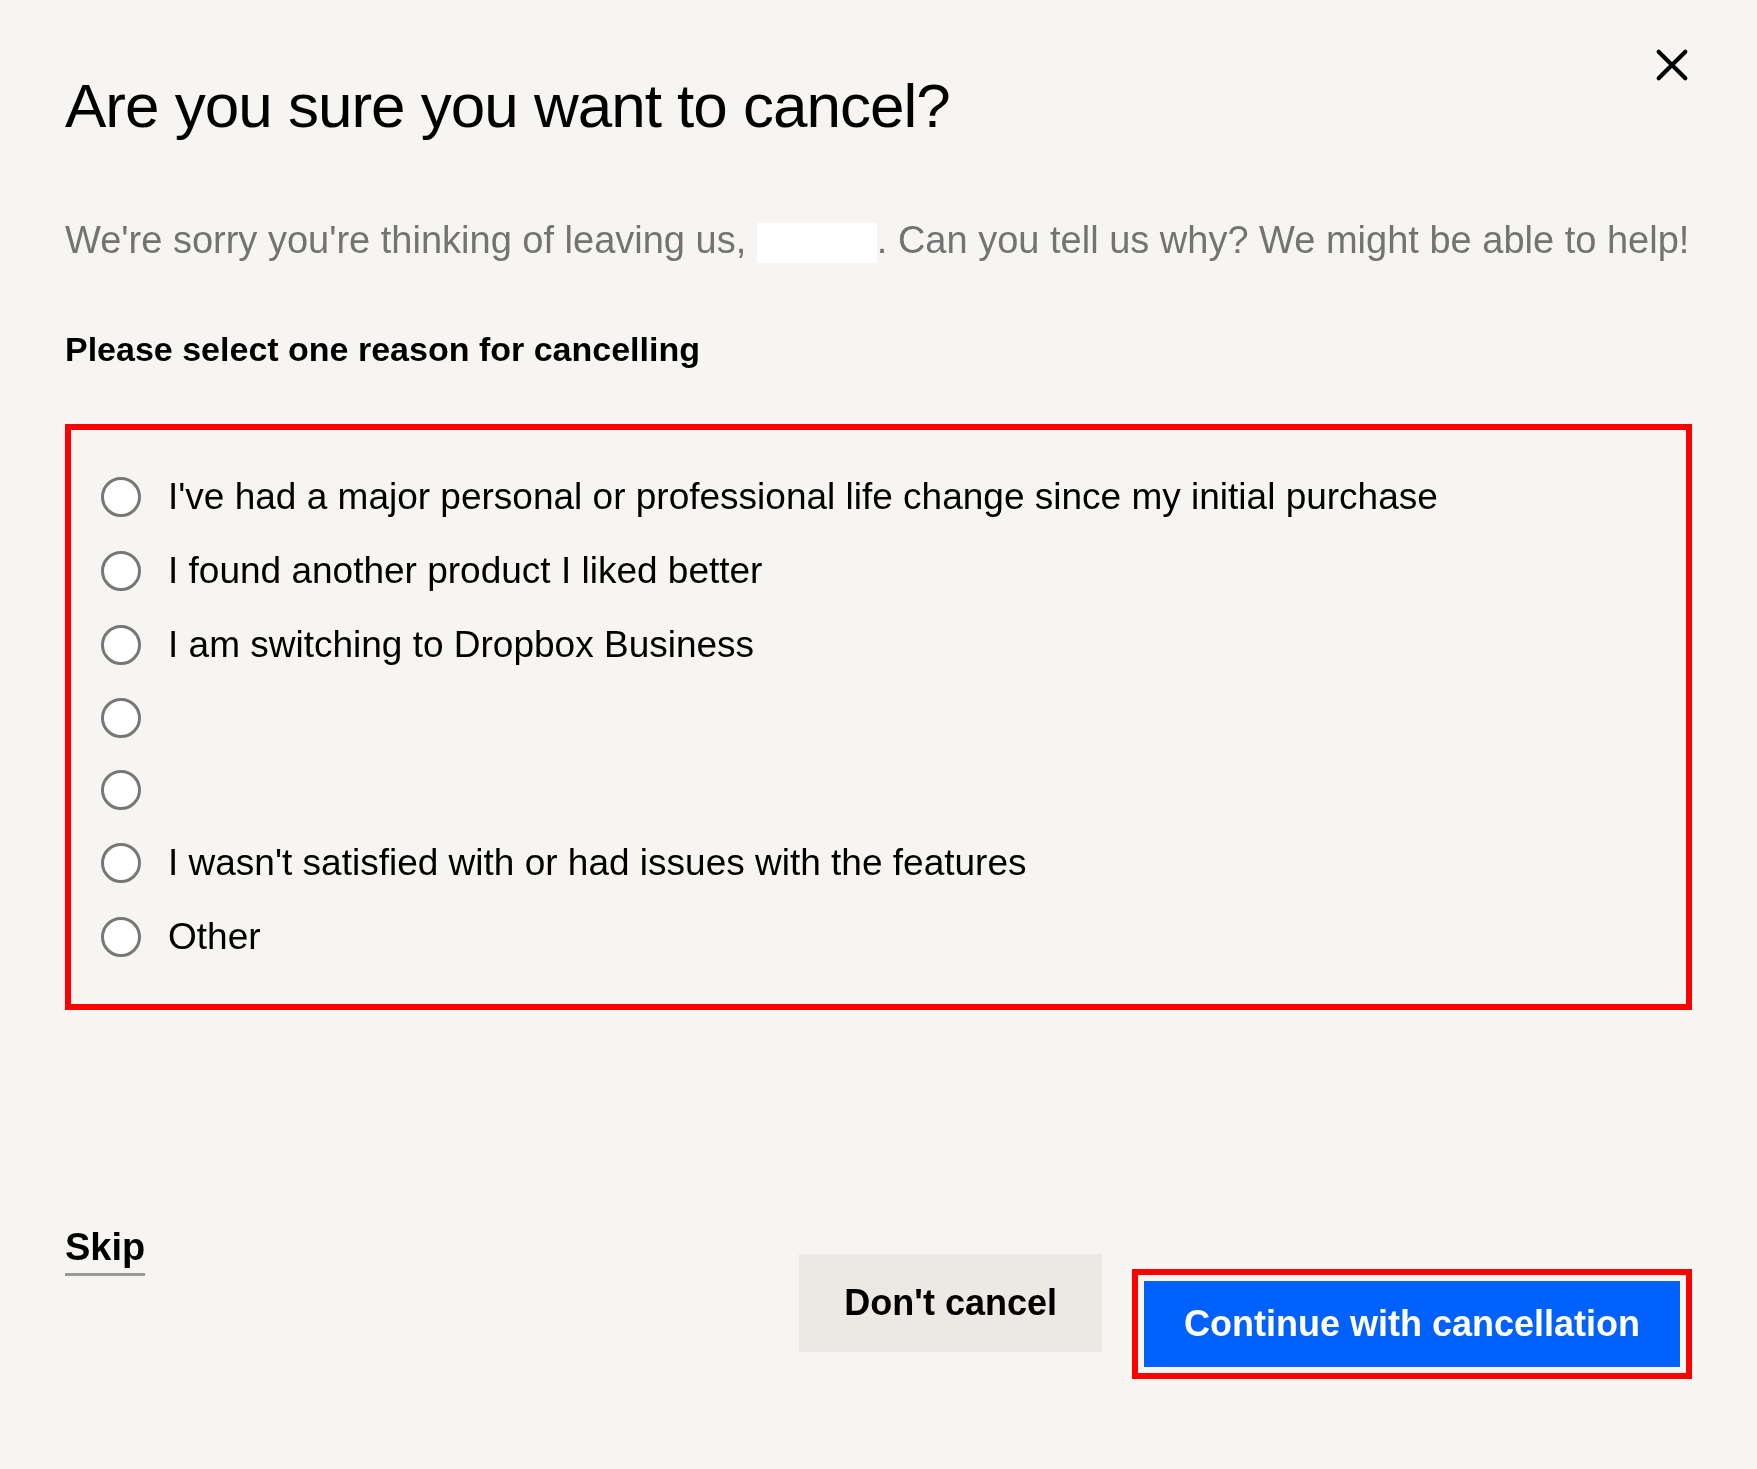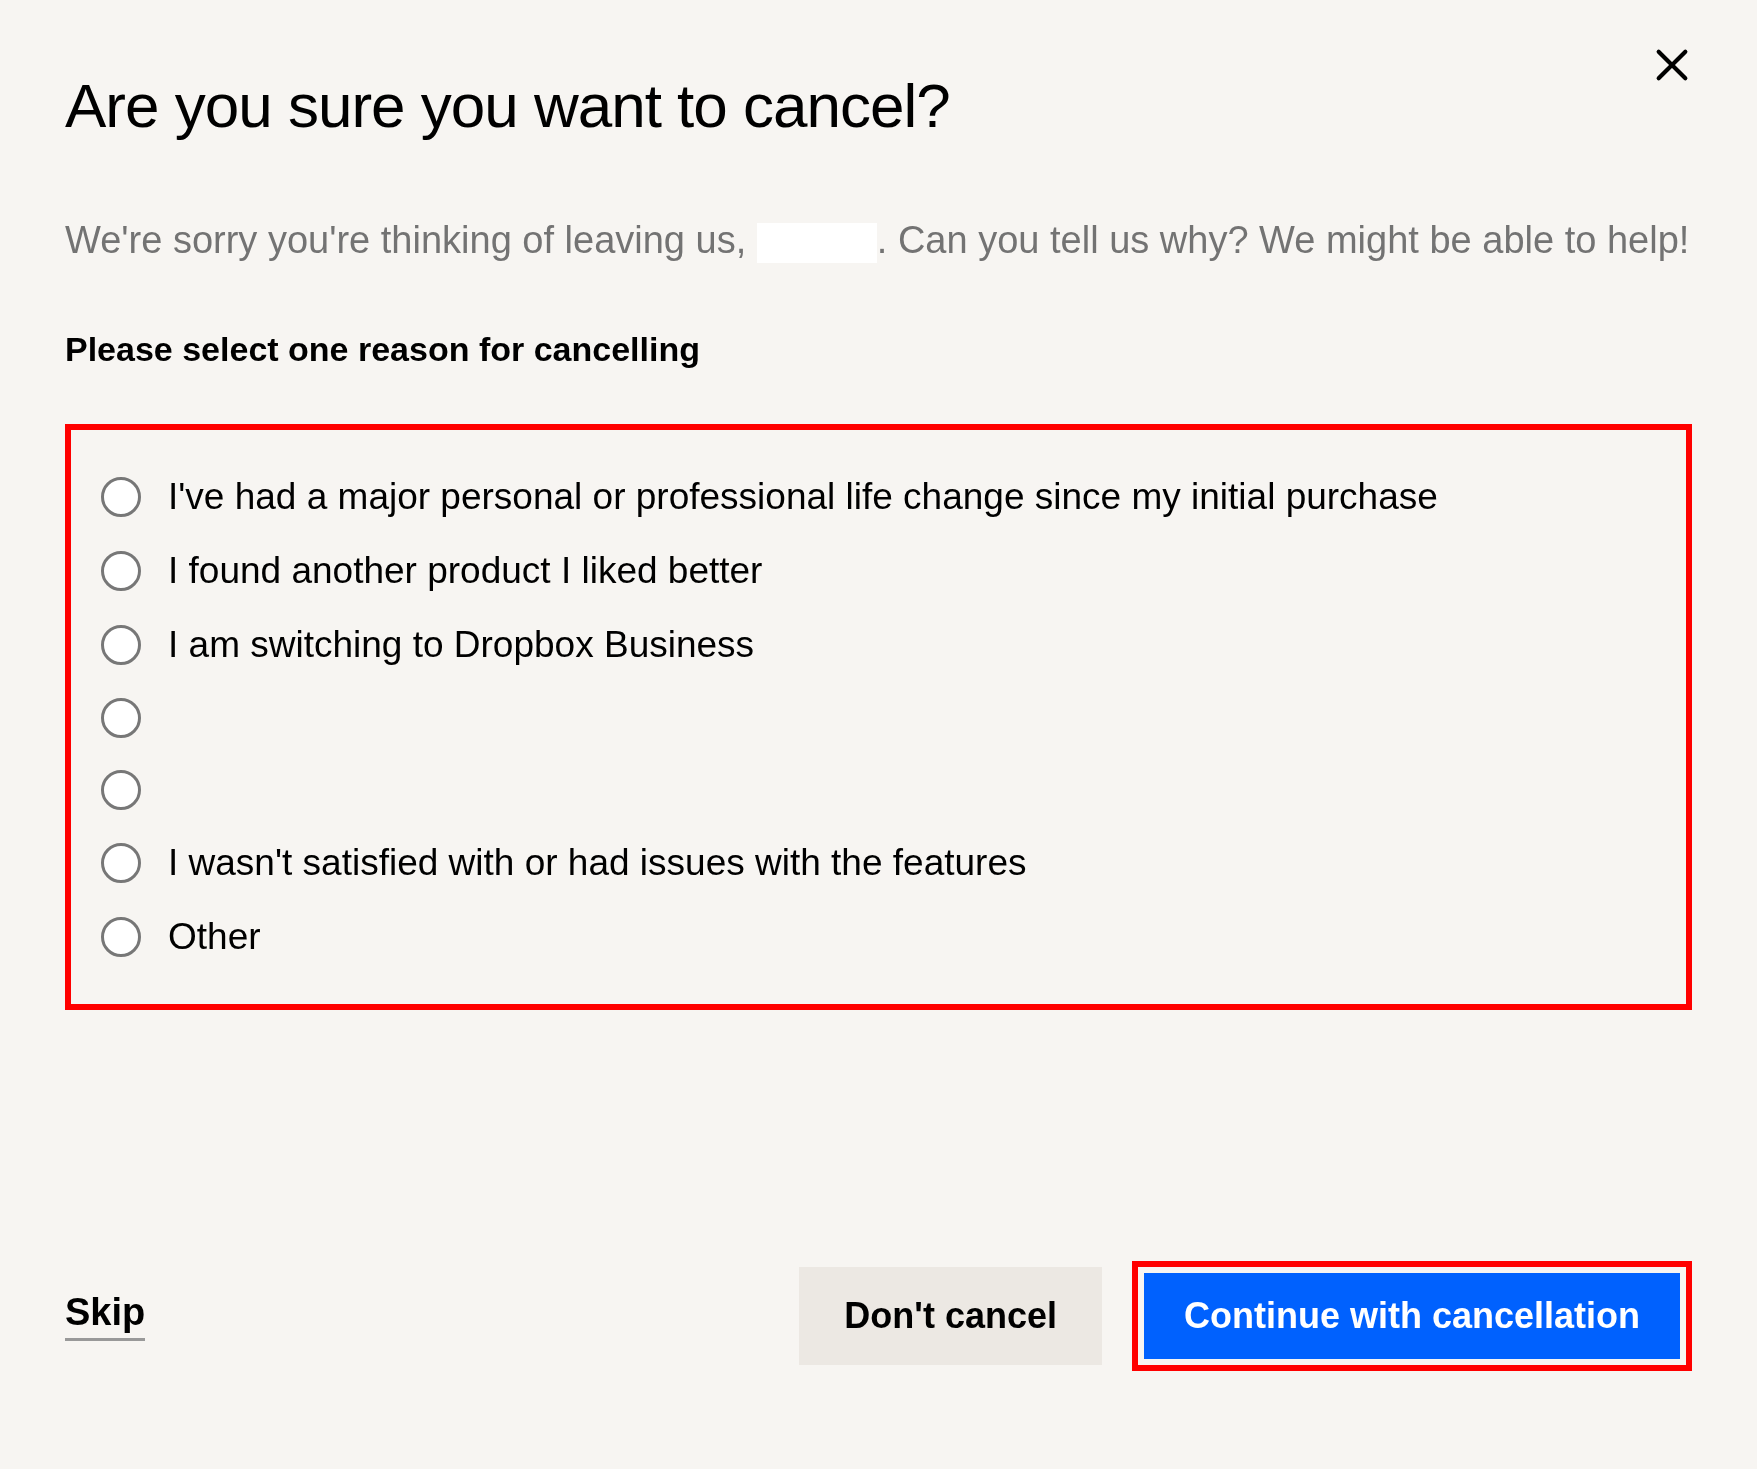--- a/index.html
+++ b/index.html
@@ -71,25 +71,25 @@
       flex-shrink: 0;
       background: #fff;
     }
     .option-label {
       font-size: 37px;
       color: #000;
       font-weight: 400;
     }
     .footer {
       position: absolute;
-      bottom: 98px;
+      bottom: 90px;
       left: 65px;
       right: 65px;
       display: flex;
-      align-items: center;
+      align-items: flex-start;
       justify-content: space-between;
     }
     .skip-link {
       font-size: 38px;
       font-weight: 700;
       color: #000;
       text-decoration: none;
       border-bottom: 3px solid #999;
       padding-bottom: 4px;
       cursor: pointer;
@@ -105,20 +105,21 @@
       font-size: 36px;
       font-weight: 600;
       color: #000;
       padding: 28px 45px;
       cursor: pointer;
       font-family: inherit;
     }
     .btn-continue-wrap {
       border: 6px solid #ff0000;
       padding: 6px;
+      margin-top: 43px;
     }
     .btn-continue {
       background: #0061fe;
       border: none;
       font-size: 36px;
       font-weight: 600;
       color: #fff;
       padding: 22px 40px;
       cursor: pointer;
       font-family: inherit;

